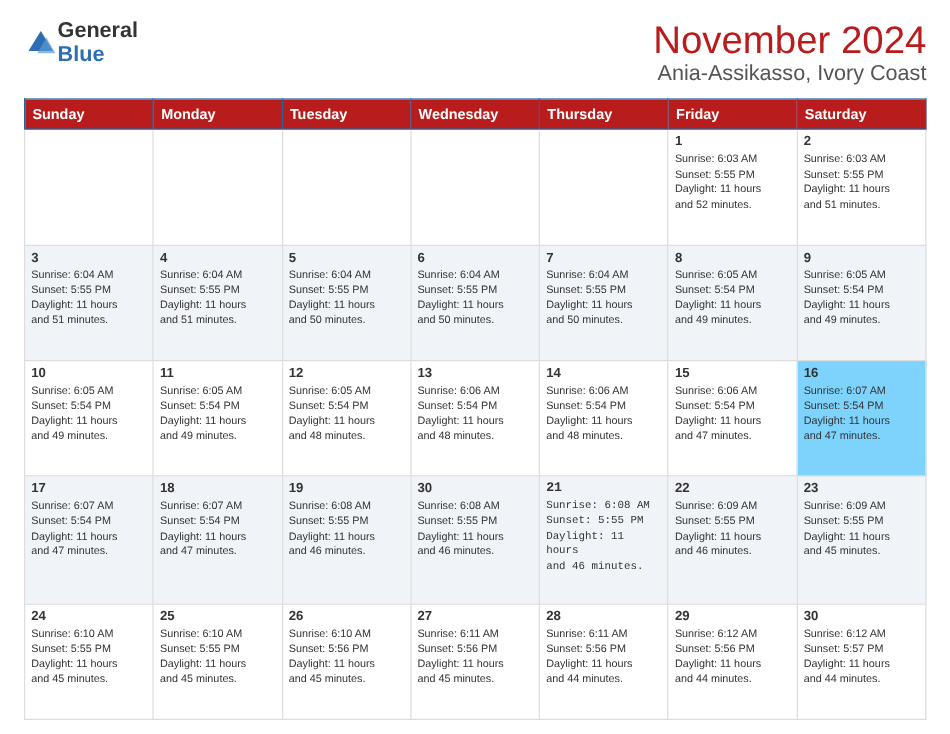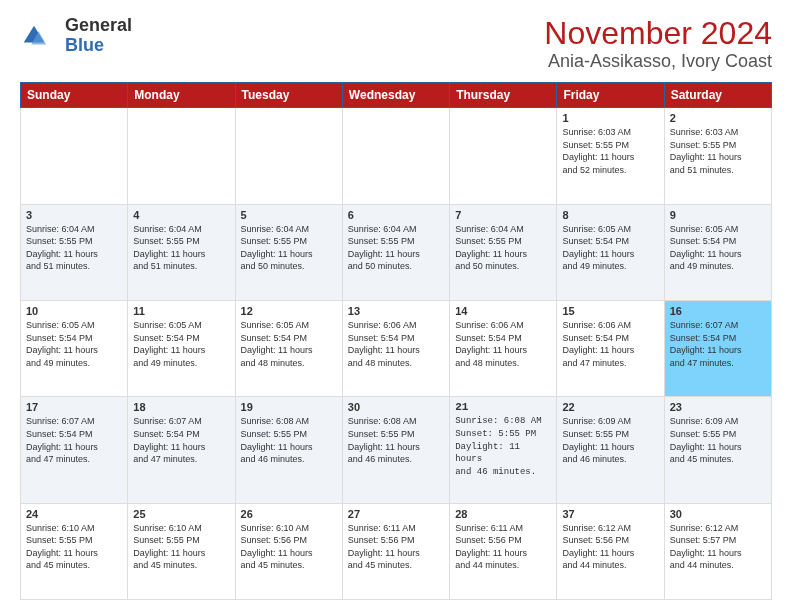--- a/index.html
+++ b/index.html
@@ -19,21 +19,21 @@
     }
     .header {
       display: flex;
       justify-content: space-between;
       align-items: flex-start;
       margin-bottom: 10px;
     }
     .logo {
       display: flex;
       align-items: center;
-      gap: 17px;
+      gap: 0;
     }
     .logo-text {
       display: flex;
       flex-direction: column;
       line-height: 1.1;
     }
     .logo-general {
       font-size: 18px;
       font-weight: bold;
       color: #333;
@@ -348,21 +348,21 @@
 and 45 minutes.</div>
           </td>
           <td style="background-color: rgb(255, 255, 255);">
             <span class="day-number">28</span>
             <div class="day-info" style="white-space: pre-line;">Sunrise: 6:11 AM
 Sunset: 5:56 PM
 Daylight: 11 hours
 and 44 minutes.</div>
           </td>
           <td style="background-color: rgb(255, 255, 255);">
-            <span class="day-number">37</span>
+            <span class="day-number">29</span>
             <div class="day-info" style="white-space: pre-line;">Sunrise: 6:12 AM
 Sunset: 5:56 PM
 Daylight: 11 hours
 and 44 minutes.</div>
           </td>
           <td style="background-color: rgb(255, 255, 255);">
             <span class="day-number">30</span>
             <div class="day-info" style="white-space: pre-line;">Sunrise: 6:12 AM
 Sunset: 5:57 PM
 Daylight: 11 hours

